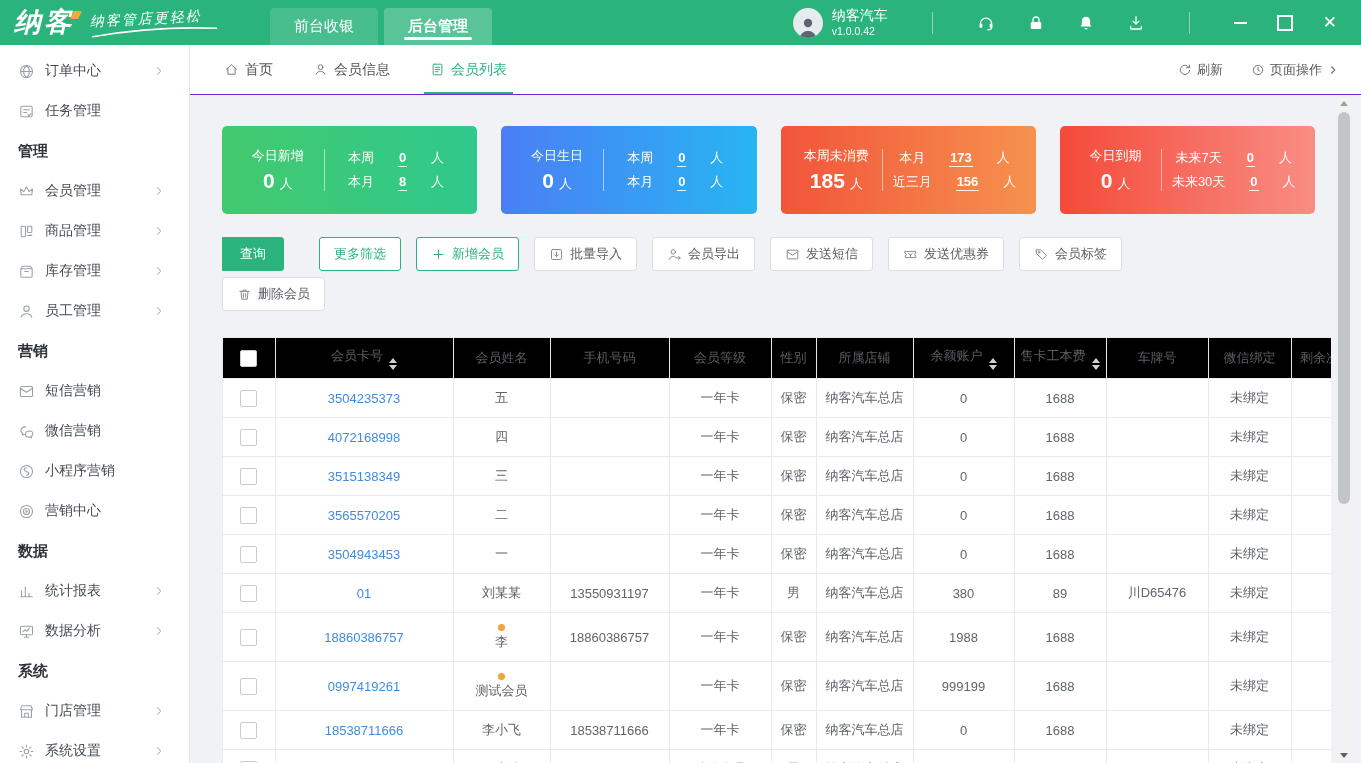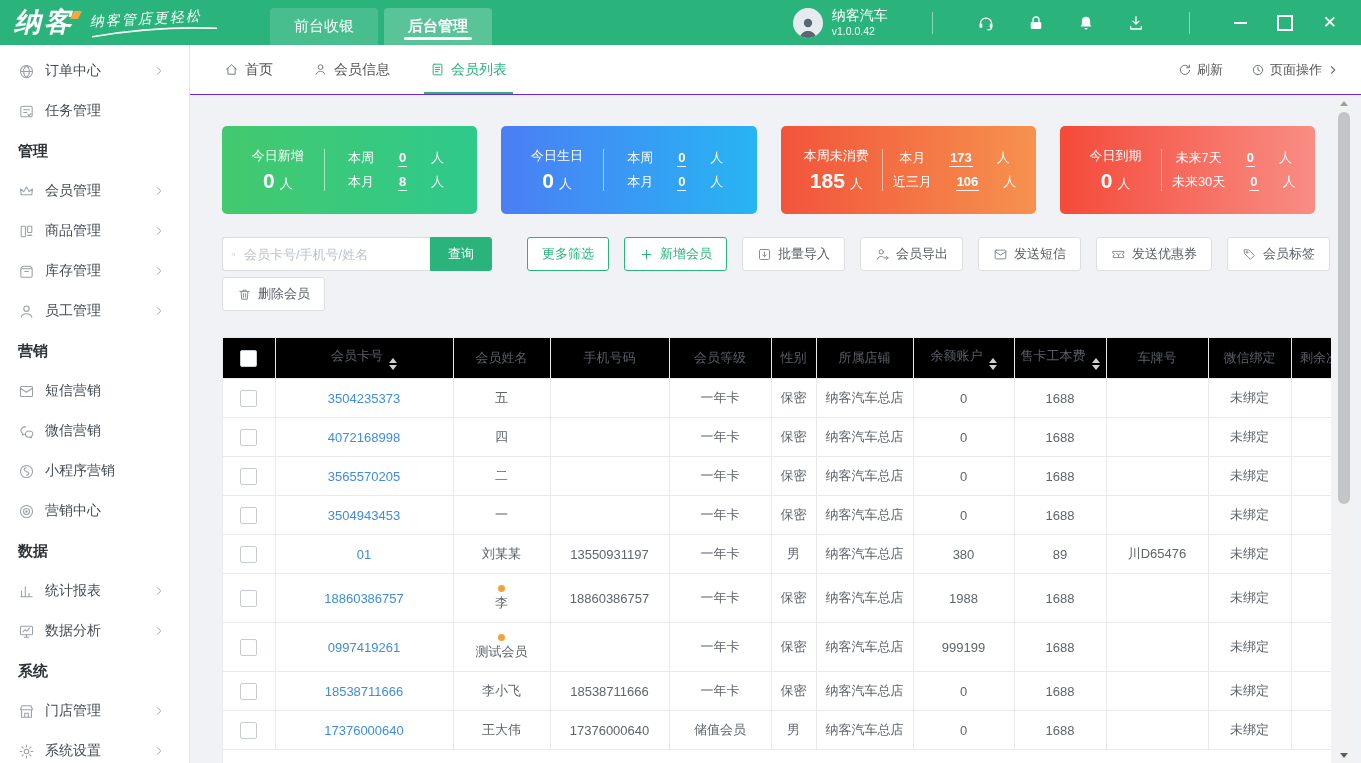--- a/index.html
+++ b/index.html
@@ -421,21 +421,21 @@
           </div>
           <span class="sc-div"></span>
           <div class="sc-right">
             <span class="sc-row">
               <span>本月</span>
               <span class="sc-val">173</span>
               <span>人</span>
             </span>
             <span class="sc-row">
               <span>近三月</span>
-              <span class="sc-val">106</span>
+              <span class="sc-val">156</span>
               <span>人</span>
             </span>
           </div>
         </div>
         <div class="stat-card" style="background:linear-gradient(90deg,#f44a39,#f98d84);">
           <div class="sc-left">
             <div class="sc-title">今日到期</div>
             <div class="sc-big"><span class="sc-num">0</span><span>人</span></div>
           </div>
           <span class="sc-div"></span>
@@ -448,27 +448,20 @@
             <span class="sc-row">
               <span>未来30天</span>
               <span class="sc-val">0</span>
               <span>人</span>
             </span>
           </div>
         </div>
       </div>
 
     <div class="toolbar" id="toolbar-row1">
-      <div class="searchbox">
-        <svg width="15" height="15" viewBox="0 0 24 24" fill="none" stroke="currentColor" stroke-width="2" stroke-linecap="round">
-            <circle cx="11" cy="11" r="6"></circle>
-            <path d="M15.6 15.6L20 20"></path>
-          </svg>
-        <input placeholder="会员卡号/手机号/姓名" style="">
-      </div>
       <button class="btn btn-primary">查询</button>
     <button class="btn tb-gap btn-green">
           <span>更多筛选</span>
         </button>
         <button class="btn tb-gap btn-green">
           <svg width="15" height="15" viewBox="0 0 24 24" fill="none" stroke="currentColor" stroke-width="1.6" stroke-linecap="round" stroke-linejoin="round">
             <path d="M12 5v14M5 12h14"></path>
           </svg>
           <span>新增会员</span>
         </button>
@@ -581,20 +574,34 @@
               <td>保密</td>
               <td>纳客汽车总店</td>
               <td>0</td>
               <td>1688</td>
               <td></td>
               <td>未绑定</td>
               <td></td>
             </tr>
             <tr class="">
               <td><span class="cb"></span></td>
+              <td><a class="cardlink">3515138349</a></td>
+              <td>三</td>
+              <td></td>
+              <td>一年卡</td>
+              <td>保密</td>
+              <td>纳客汽车总店</td>
+              <td>0</td>
+              <td>1688</td>
+              <td></td>
+              <td>未绑定</td>
+              <td></td>
+            </tr>
+            <tr class="">
+              <td><span class="cb"></span></td>
               <td><a class="cardlink">3565570205</a></td>
               <td>二</td>
               <td></td>
               <td>一年卡</td>
               <td>保密</td>
               <td>纳客汽车总店</td>
               <td>0</td>
               <td>1688</td>
               <td></td>
               <td>未绑定</td>

